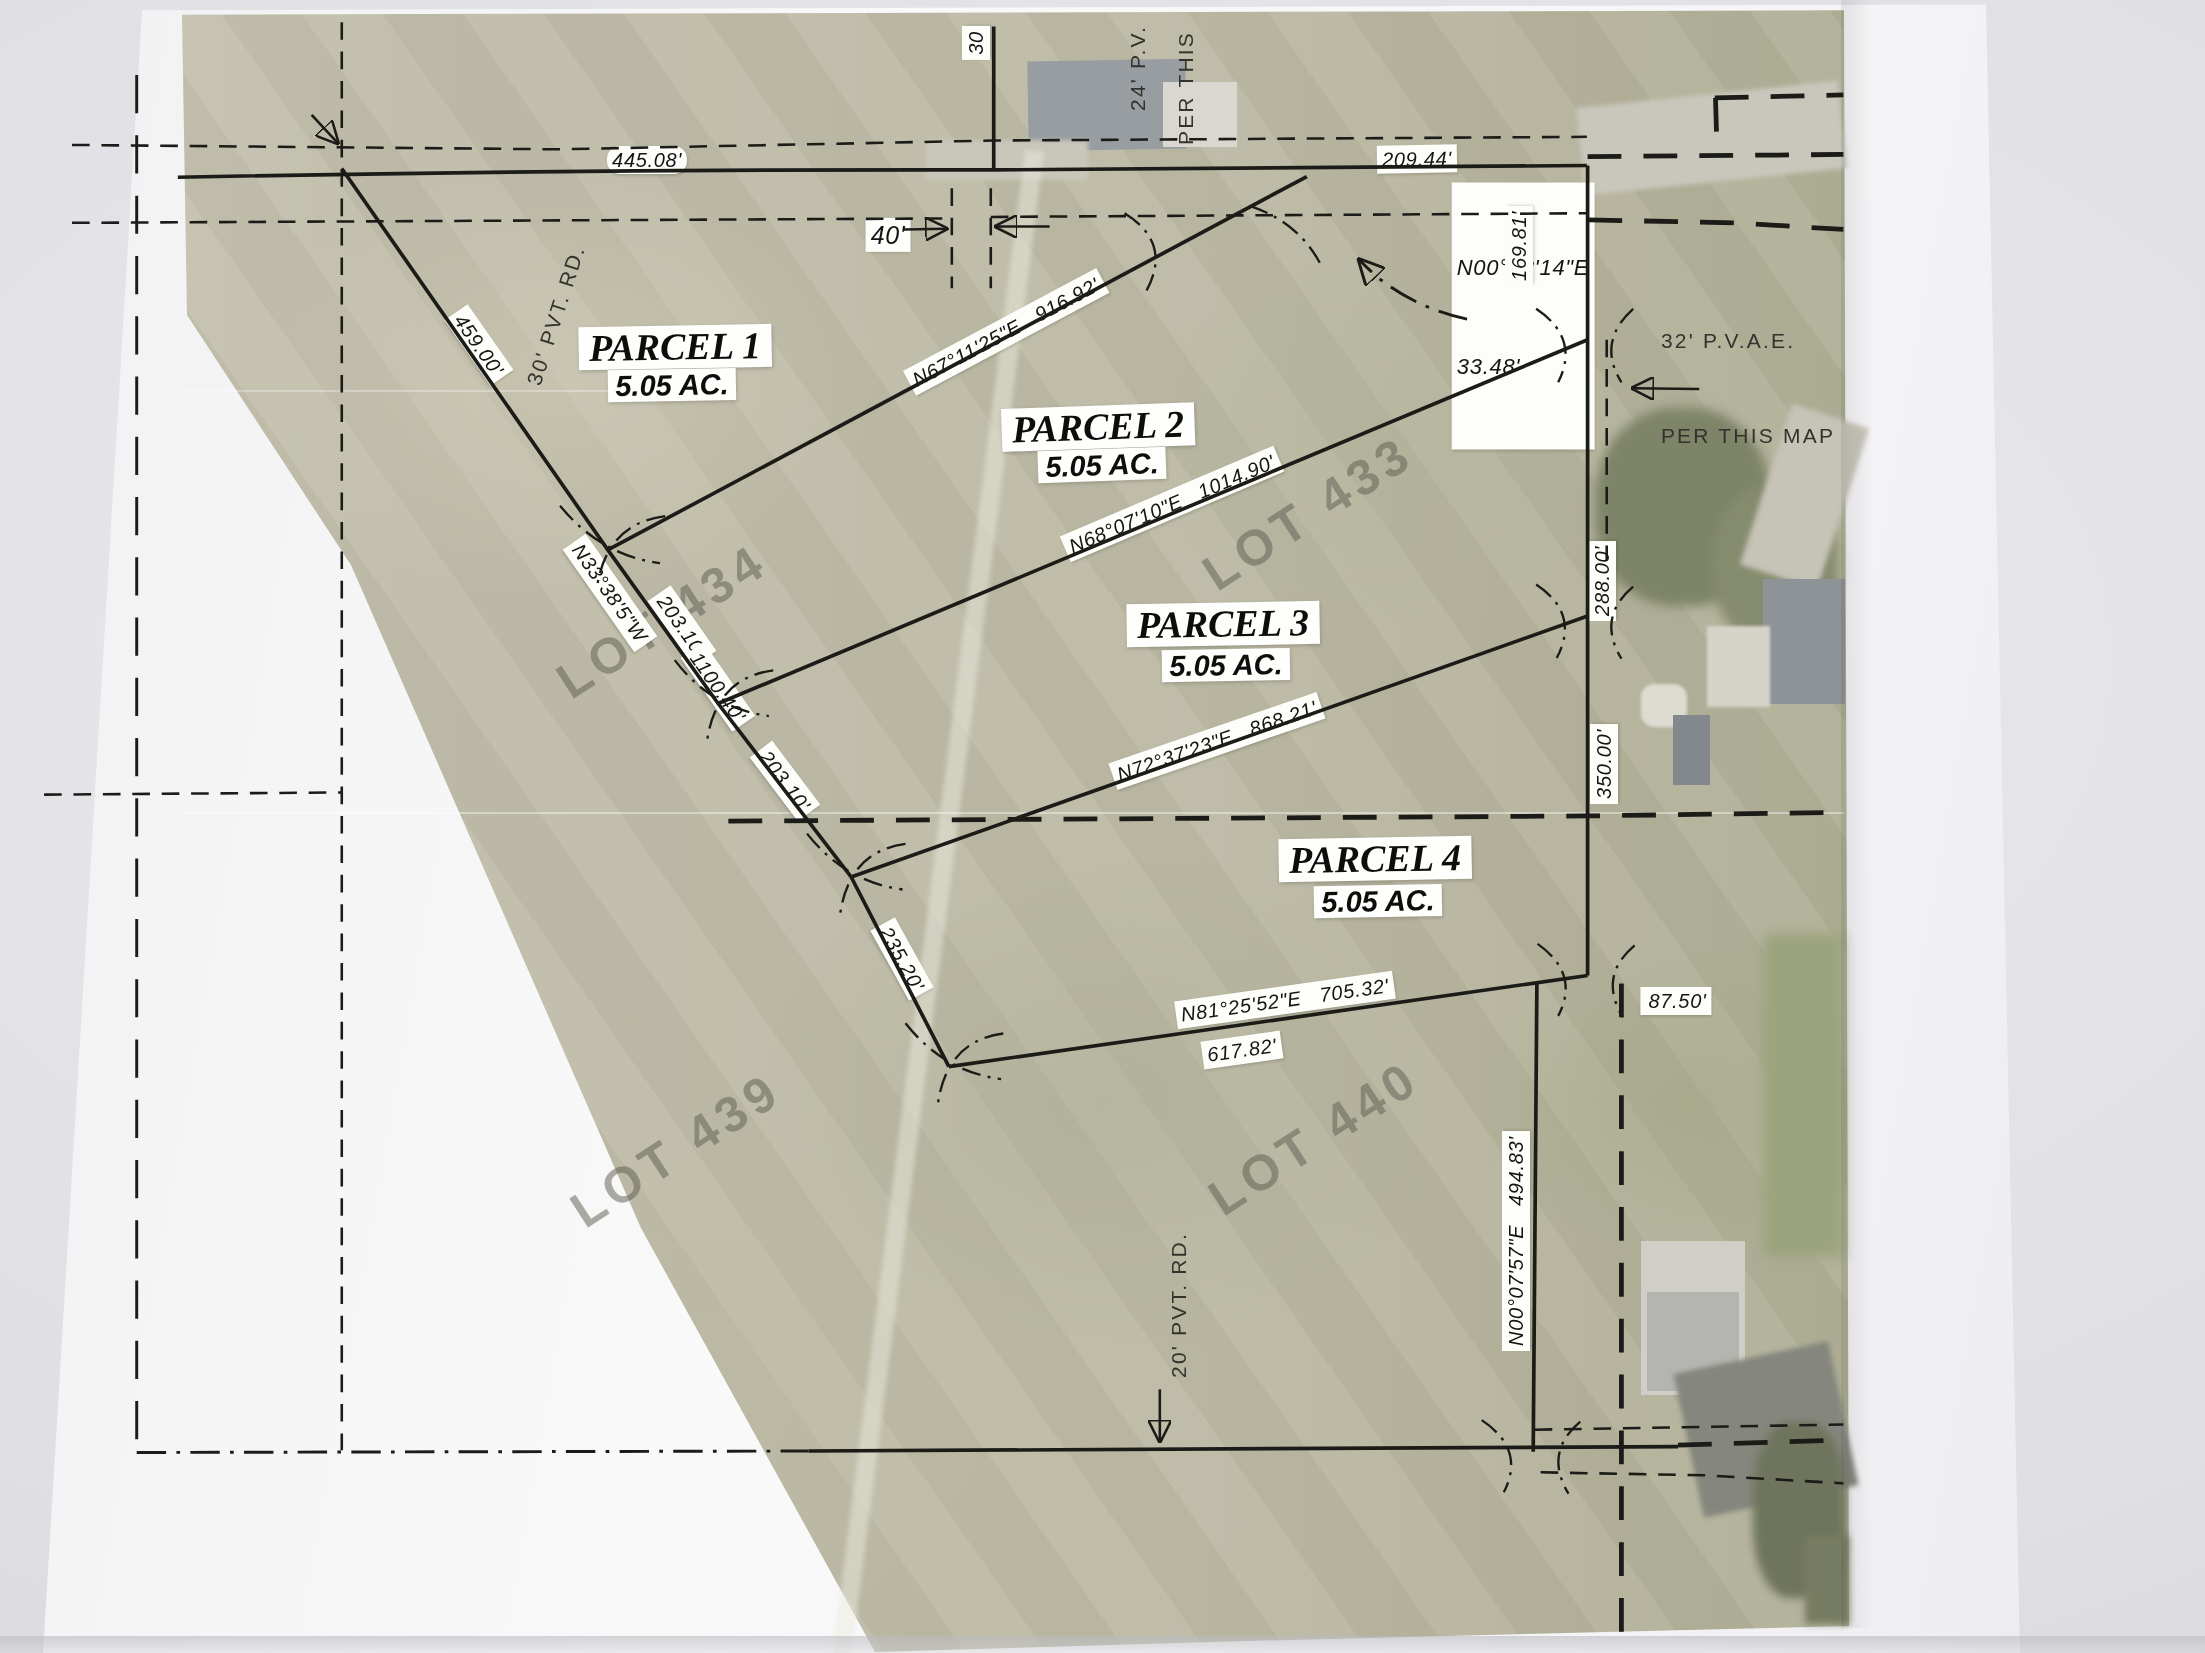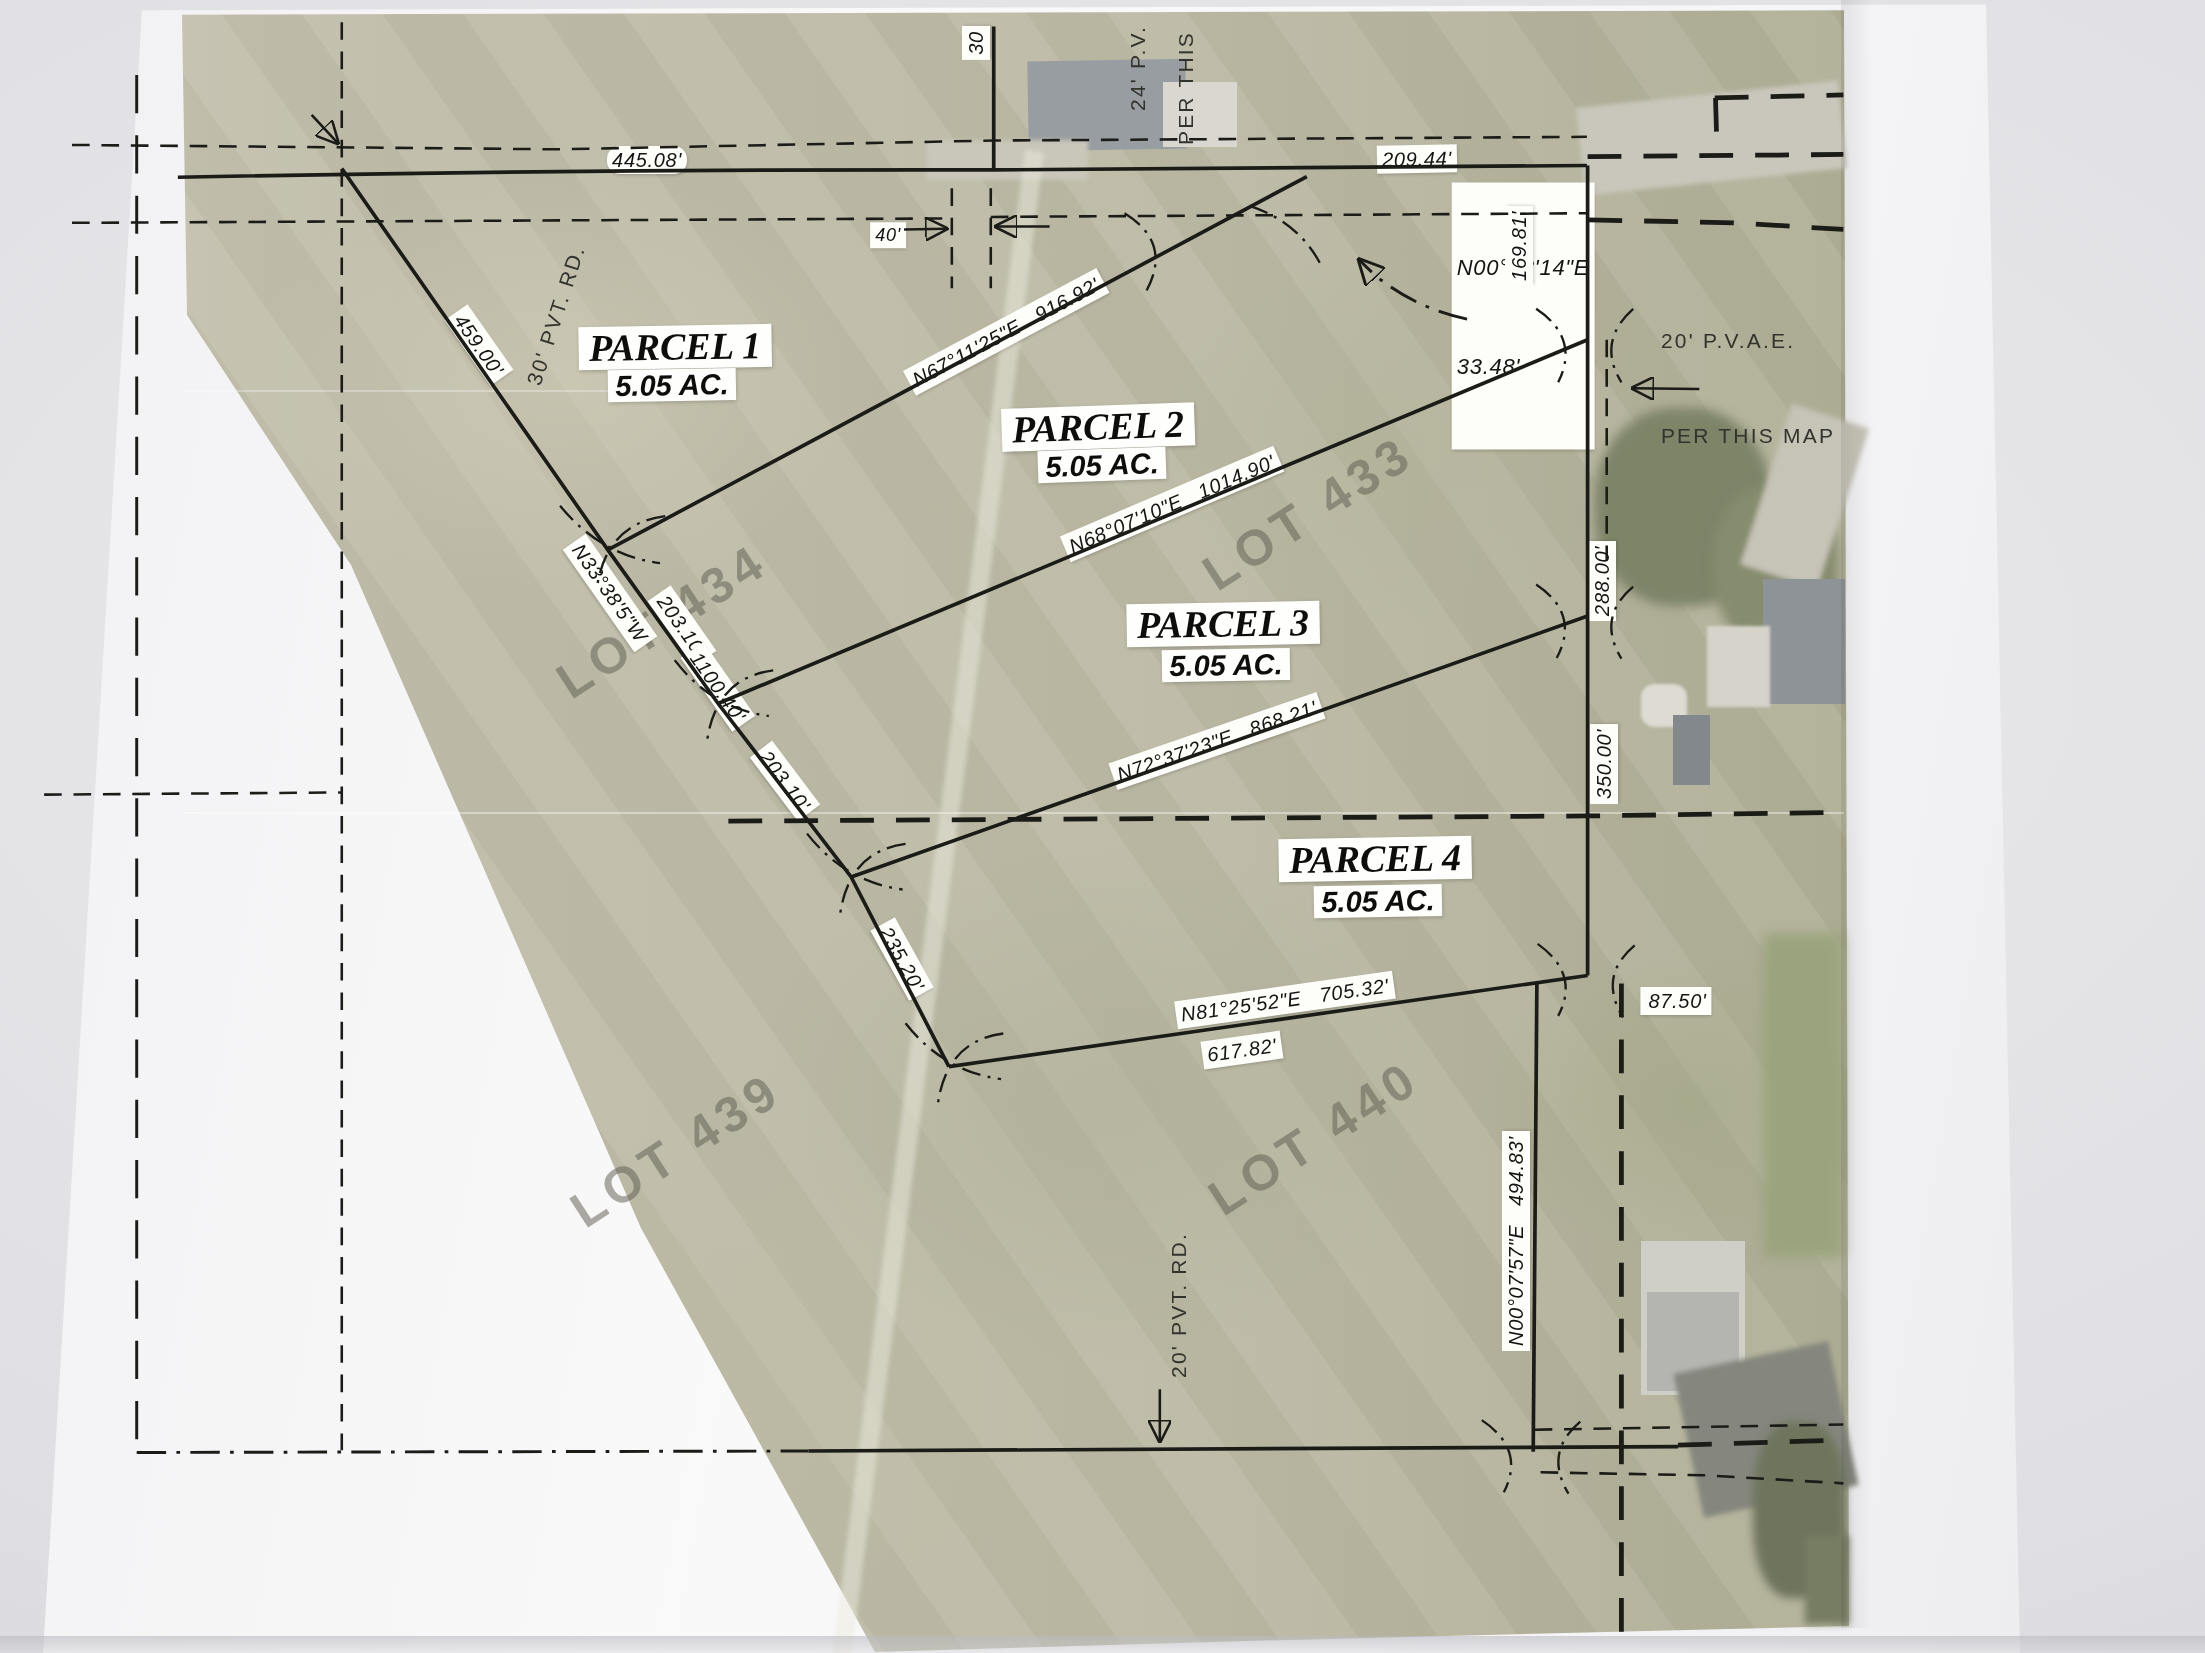--- a/index.html
+++ b/index.html
@@ -85,39 +85,39 @@
   <div class="lot" style="left:1314px;top:1138px;">LOT 440</div>
 
   <div class="lbl" style="left:647px;top:160px;border-radius:13px;">445.08'</div>
   <div class="lbl" style="left:1417px;top:159px;--r:-1deg;">209.44'</div>
   <div class="lbl two" style="left:1523px;top:316px;font-size:22px;line-height:1.5;">
     <div>N00°08'14"E</div>
     <div>33.48'</div>
   </div>
   <div class="lbl" style="left:1519px;top:246px;--r:-90deg;">169.81'</div>
   <div class="lbl" style="left:976px;top:43px;--r:-90deg;">30</div>
-  <div class="lbl" style="left:888px;top:235px;font-size:18px;">40'</div>
+  <div class="lbl" style="left:888px;top:235px;font-size:25px;">40'</div>
   <div class="note" style="left:556px;top:315px;--r:-72deg;">30' PVT. RD.</div>
   <div class="note" style="left:1138px;top:68px;--r:-90deg;">24' P.V.</div>
   <div class="note" style="left:1186px;top:88px;--r:-90deg;">PER THIS</div>
   <div class="lbl" style="left:479px;top:345px;--r:55deg;">459.00'</div>
 
   <div class="pname" style="left:675px;top:347px;--r:-1deg;">PARCEL 1</div>
   <div class="parea" style="left:672px;top:385px;--r:-1deg;">5.05 AC.</div>
   <div class="pname" style="left:1098px;top:427px;--r:-2deg;">PARCEL 2</div>
   <div class="parea" style="left:1102px;top:465px;--r:-2deg;">5.05 AC.</div>
   <div class="pname" style="left:1223px;top:624px;--r:-1deg;">PARCEL 3</div>
   <div class="parea" style="left:1226px;top:665px;--r:-1deg;">5.05 AC.</div>
   <div class="pname" style="left:1375px;top:859px;--r:-1deg;">PARCEL 4</div>
   <div class="parea" style="left:1378px;top:901px;--r:-1deg;">5.05 AC.</div>
 
   <div class="lbl" style="left:1006px;top:332px;--r:-28deg;">N67°11'25"E   916.92'</div>
   <div class="lbl" style="left:1172px;top:504px;--r:-23deg;">N68°07'10"E   1014.90'</div>
   <div class="note two" style="left:1748px;top:388px;text-align:center;">
-    <div>20' P.V.A.E.</div>
+    <div>32' P.V.A.E.</div>
     <div>PER THIS MAP</div>
   </div>
   <div class="lbl" style="left:1602px;top:581px;--r:-90deg;">288.00'</div>
   <div class="lbl" style="left:610px;top:593px;--r:55deg;">N33°38'5"W</div>
   <div class="lbl" style="left:682px;top:626px;--r:55deg;">203.10'</div>
   <div class="lbl" style="left:718px;top:687px;--r:55deg;">1100.40'</div>
   <div class="lbl" style="left:1217px;top:741px;--r:-19deg;">N72°37'23"E   868.21'</div>
   <div class="lbl" style="left:1604px;top:764px;--r:-90deg;">350.00'</div>
   <div class="lbl" style="left:785px;top:781px;--r:53deg;">203.10'</div>
   <div class="lbl" style="left:902px;top:959px;--r:61deg;">235.20'</div>

